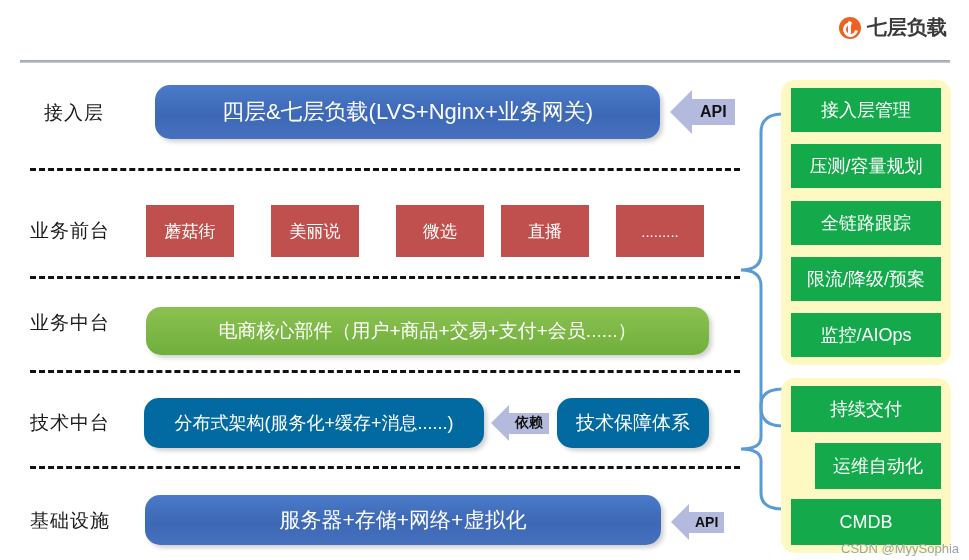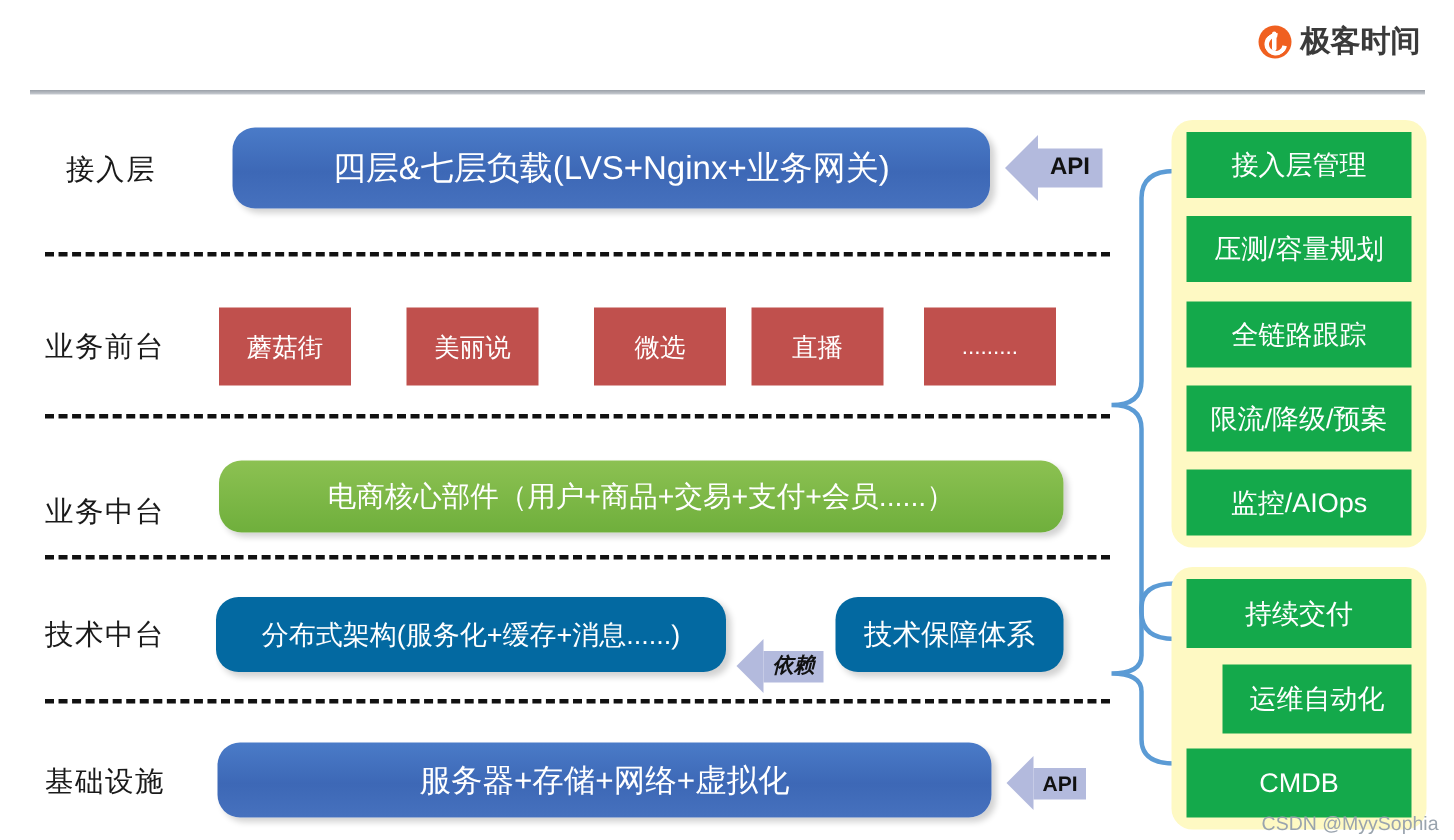--- a/index.html
+++ b/index.html
@@ -190,21 +190,21 @@
     color: #9AA4AE;
     white-space: nowrap;
   }
 </style>
 </head>
 <body>
 
 <div class="header">
   <div class="brand">
     <span class="brand-icon"></span>
-    <span class="brand-text">极客时间</span>
+    <span class="brand-text">七层负载</span>
   </div>
   <div class="header-rule"></div>
 </div>
 
 <div class="sep" style="top:168px;"></div>
 <div class="sep" style="top:276px;"></div>
 <div class="sep" style="top:370px;"></div>
 <div class="sep" style="top:466px;"></div>
 
 <div class="row-label" style="left:44px; top:100px;">接入层</div>
@@ -214,26 +214,26 @@
   <span class="tail">API</span>
 </div>
 
 <div class="row-label" style="left:30px; top:218px;">业务前台</div>
 <div class="box red-box" style="left:146px; top:205px; width:88px; height:52px; font-size:17px;">蘑菇街</div>
 <div class="box red-box" style="left:271px; top:205px; width:88px; height:52px; font-size:17px;">美丽说</div>
 <div class="box red-box" style="left:396px; top:205px; width:88px; height:52px; font-size:17px;">微选</div>
 <div class="box red-box" style="left:501px; top:205px; width:88px; height:52px; font-size:17px;">直播</div>
 <div class="box red-box" style="left:616px; top:205px; width:88px; height:52px; font-size:15px;">.........</div>
 
-<div class="row-label" style="left:30px; top:328px;">业务中台</div>
+<div class="row-label" style="left:30px; top:310px;">业务中台</div>
 <div class="box rounded shadow green-grad" style="left:146px; top:307px; width:563px; height:48px; font-size:19px;">电商核心部件（用户+商品+交易+支付+会员......）</div>
 
 <div class="row-label" style="left:30px; top:410px;">技术中台</div>
 <div class="box rounded shadow blue-light" style="left:144px; top:398px; width:340px; height:50px; font-size:18px;">分布式架构(服务化+缓存+消息......)</div>
-<div class="arrow-left small" style="left:491px; top:426px;font-style:italic;">
+<div class="arrow-left small" style="left:491px; top:405px;">
   <span class="head"></span>
   <span class="tail">依赖</span>
 </div>
 <div class="box rounded shadow blue-light" style="left:557px; top:398px; width:152px; height:50px; font-size:19px;">技术保障体系</div>
 
 <div class="row-label" style="left:30px; top:508px;">基础设施</div>
 <div class="box rounded shadow blue-dark" style="left:145px; top:495px; width:516px; height:50px; font-size:21px;">服务器+存储+网络+虚拟化</div>
 <div class="arrow-left small" style="left:671px; top:504px;">
   <span class="head"></span>
   <span class="tail">API</span>

